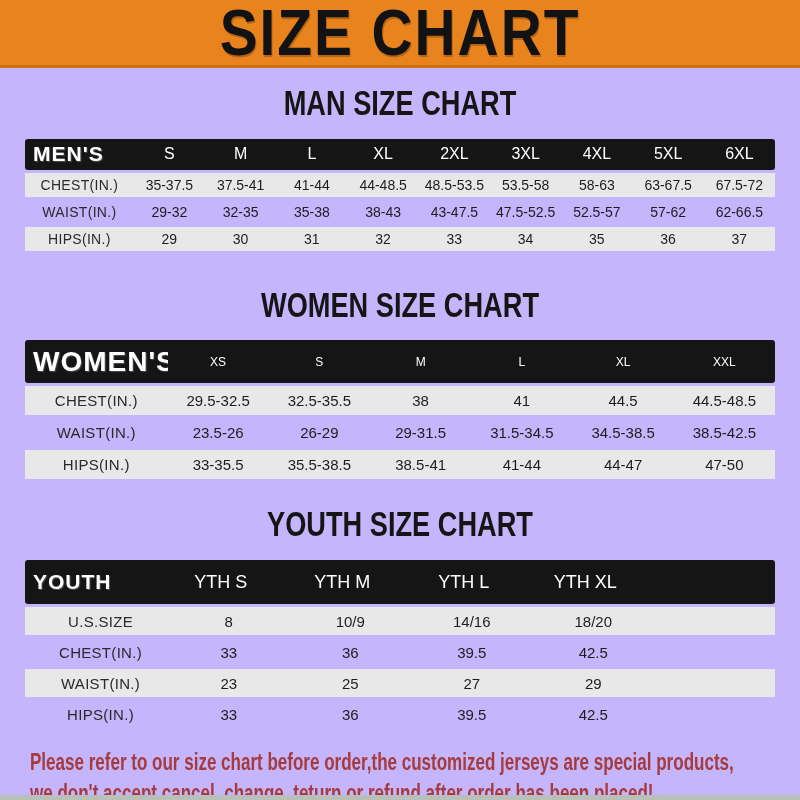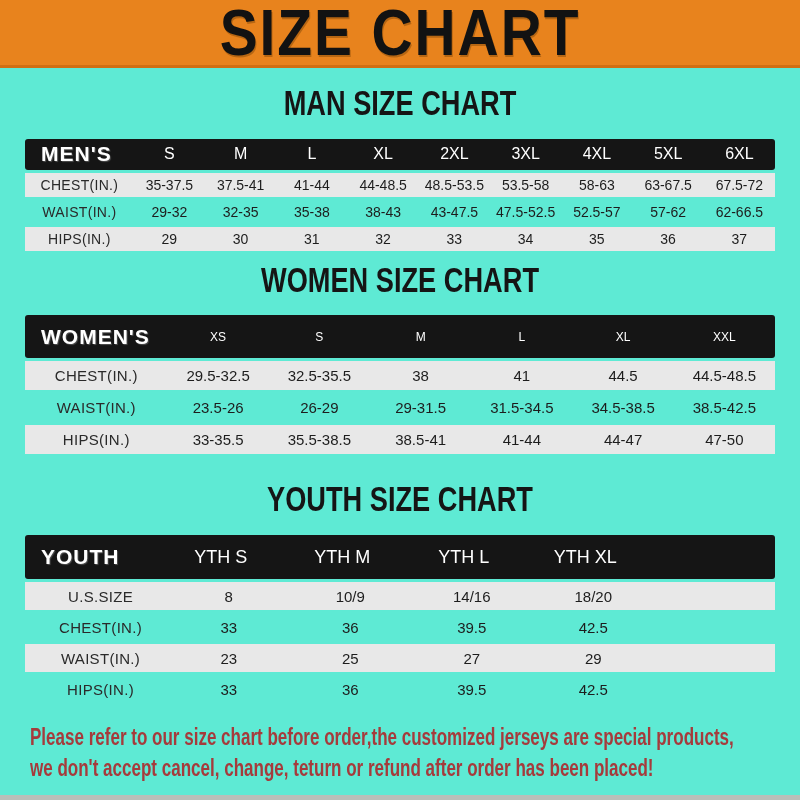--- a/index.html
+++ b/index.html
@@ -2,21 +2,21 @@
 <html><head>
 <meta charset="utf-8">
 <style>
   html, body { margin: 0; padding: 0; background: #ffffff; }
   * { box-sizing: border-box; }
   .page {
     position: relative;
     width: 800px;
     height: 800px;
     margin: 0 auto;
-    background: #5eead4;
+    background: #c4b5fd;
     overflow: hidden;
     font-family: "Liberation Sans", sans-serif;
   }
 
   
   .banner {
     height: 68px;
     background: #E8831D;
     border-bottom: 3px solid #D06F12;
     display: flex;
@@ -30,21 +30,21 @@
     color: #121212;
     line-height: 1;
     transform: scale(0.98, 1.12);
     text-shadow: 1px 1px 0 rgba(90,50,0,0.35);
     white-space: nowrap;
   }
 
   
   .size-section { margin: 0 25px; }
   .size-section.men   { margin-top: 17px; }
-  .size-section.women { margin-top: 8px; }
+  .size-section.women { margin-top: 33px; }
   .size-section.youth { margin-top: 24px; }
   .section-title {
     margin: 0 0 15px 0;
     text-align: center;
     font-size: 34px;
     font-weight: bold;
     color: #151515;
     line-height: 1.05;
     transform: scale(0.8, 1.05);
     white-space: nowrap;
@@ -61,32 +61,32 @@
     background: #151515;
     color: #ffffff;
     font-weight: normal;
     text-align: center;
     padding: 0;
     white-space: nowrap;
     overflow: hidden;
   }
   .size-table th.corner {
     text-align: left;
-    padding-left: 16px;
+    padding-left: 8px;
     font-weight: bold;
     letter-spacing: 1px;
     border-radius: 3px 0 0 3px;
     text-shadow: 1px 1px 1px rgba(255,255,255,0.25);
   }
   .size-table th.last { border-radius: 0 3px 3px 0; }
   .size-table.men   th { height: 31px; font-size: 16px; }
   .size-table.women th { height: 43px; font-size: 12px; }
   .size-table.youth th { height: 44px; font-size: 18px; }
   .size-table.men   th.corner { font-size: 21px; }
-  .size-table.women th.corner { font-size: 21px; }
+  .size-table.women th.corner { font-size: 28px; }
   .size-table.youth th.corner { font-size: 21px; }
 
   .size-table td {
     text-align: center;
     color: #1d1d1d;
     padding: 0;
     white-space: nowrap;
     overflow: hidden;
   }
   .size-table.men   td { height: 24px; font-size: 14px; }

